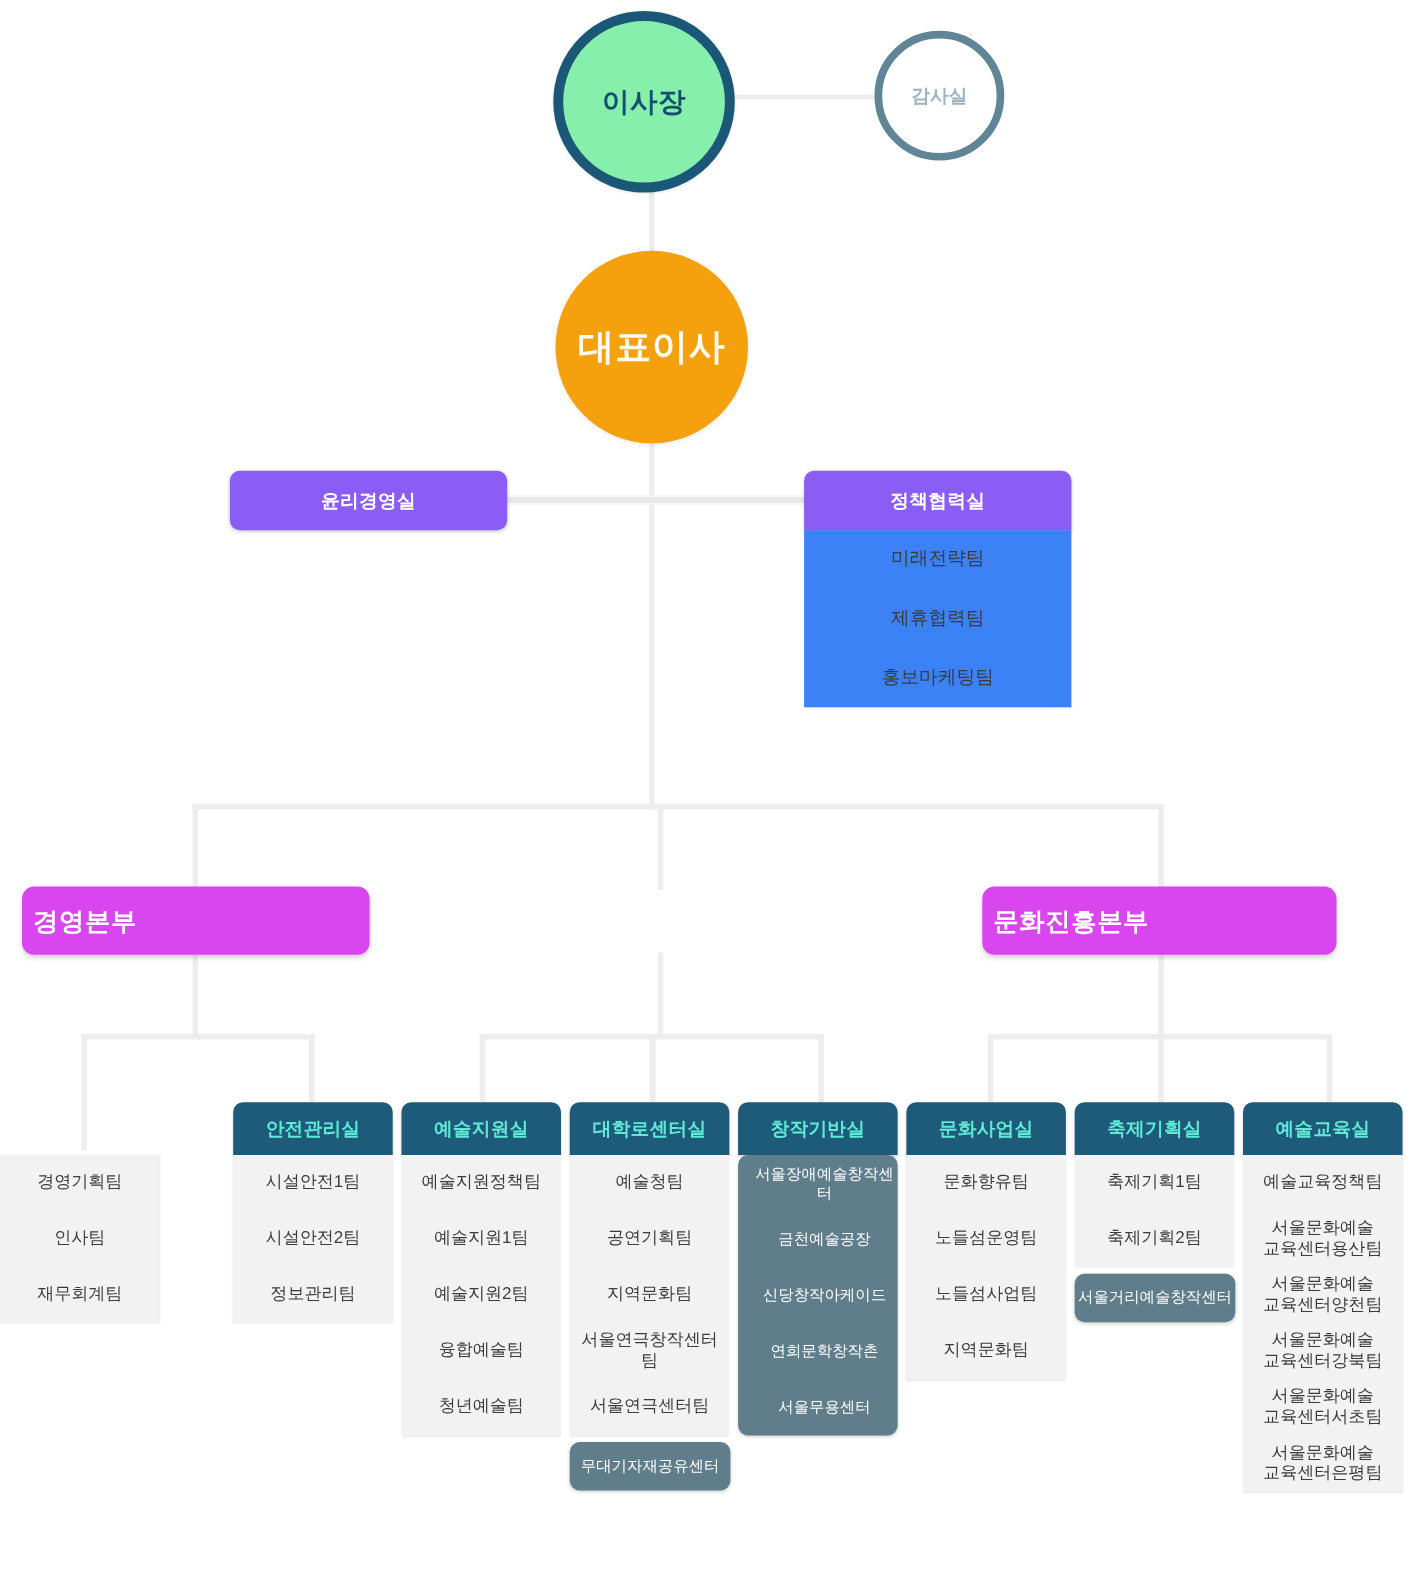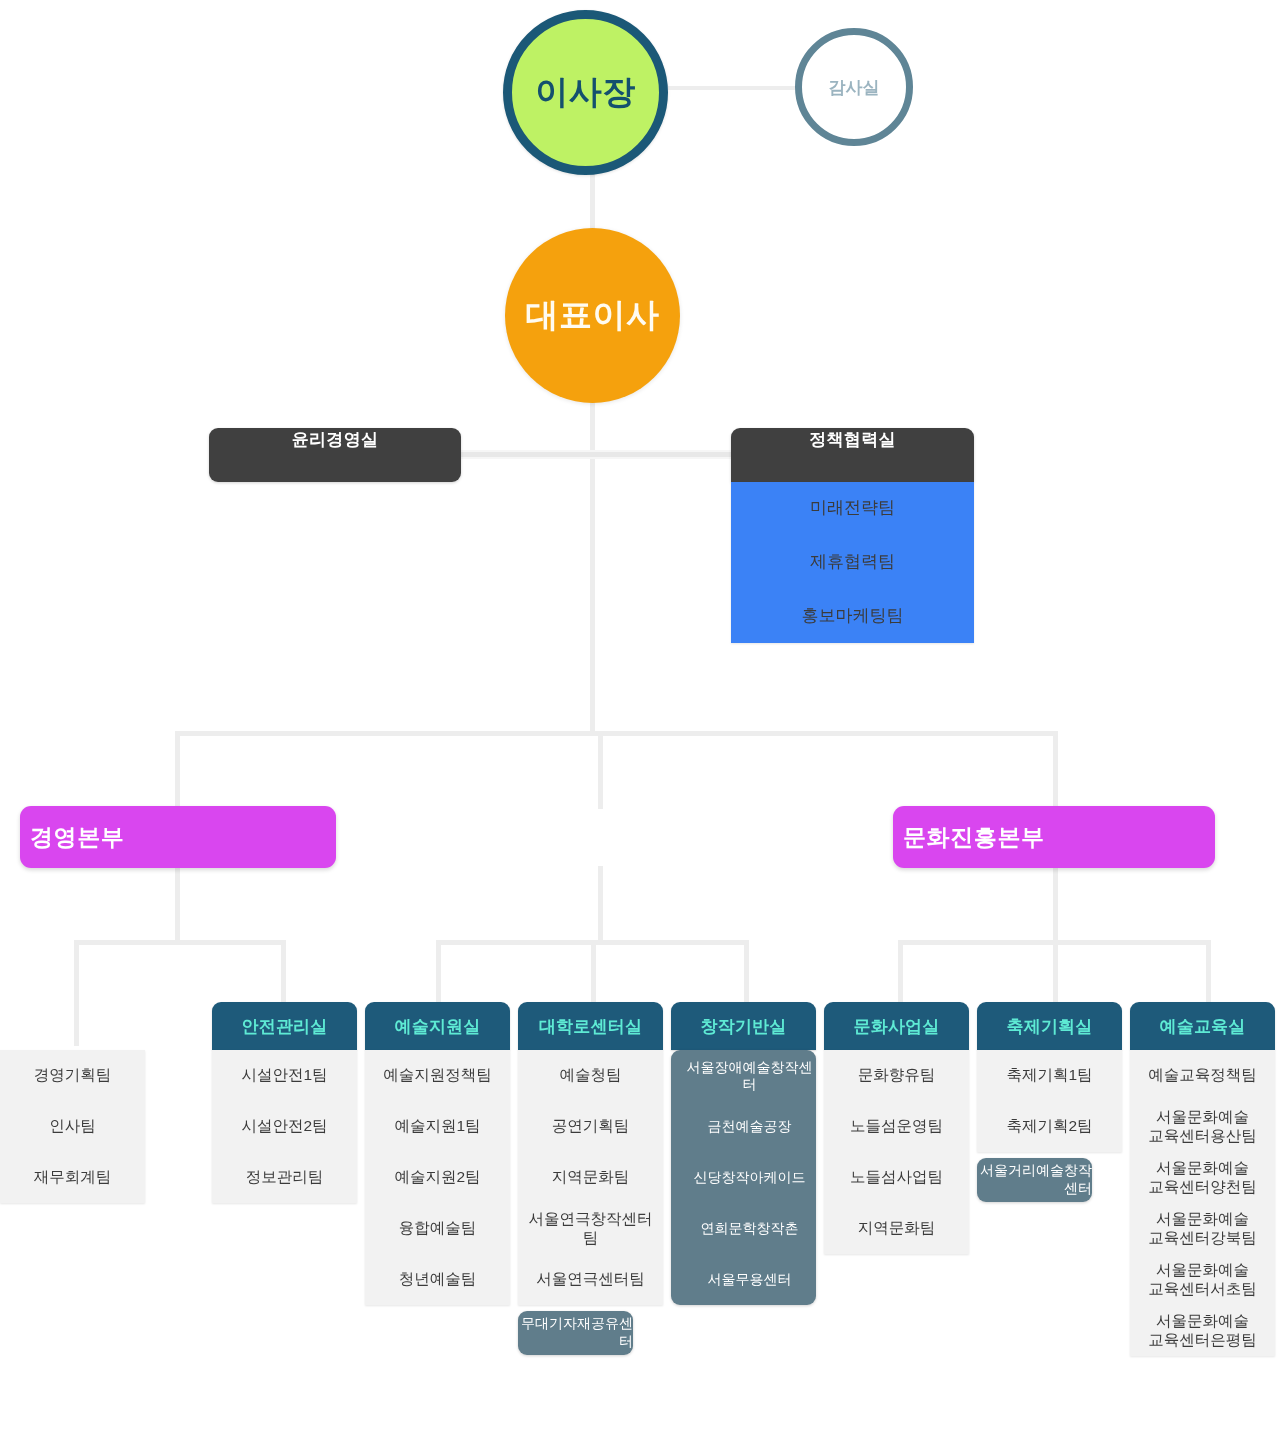--- a/index.html
+++ b/index.html
@@ -18,40 +18,40 @@
   .ln.dbl { background:#e8e8e8; height:9px; border-top:2px solid #f6f6f6; border-bottom:2px solid #f6f6f6; }
 
   
   .circle {
     position:absolute; border-radius:50%;
     display:flex; align-items:center; justify-content:center;
     text-align:center; font-weight:bold;
   }
   #c-chair {
     left:503px; top:10px; width:165px; height:165px;
-    background:#bef264; border:9px solid #1b5877;
-    color:#14506e; font-size:33px; letter-spacing:.5px;
+    background:#86efac; border:9px solid #1b5877;
+    color:#14506e; font-size:25px; letter-spacing:.5px;
     box-shadow:0 1px 3px rgba(0,0,0,.12);
   }
   #c-audit {
     left:795px; top:28px; width:118px; height:118px;
     background:#ffffff; border:7px solid #5f8596;
     color:#9bb4c0; font-size:17px; font-weight:bold;
   }
   #c-ceo {
     left:505px; top:228px; width:175px; height:175px;
     background:#f5a10d; color:#fffbf0;
     font-size:33px; letter-spacing:.5px;
     box-shadow:0 1px 4px rgba(0,0,0,.10);
   }
 
   
   .box-dark {
-    position:absolute; background:#404040; color:#ffffff;
-    border-radius:9px; display:flex; justify-content:center;
+    position:absolute; background:#8b5cf6; color:#ffffff;
+    border-radius:9px; display:flex; align-items:center; justify-content:center;
     font-size:17px; font-weight:bold; letter-spacing:.3px;
     box-shadow:0 1px 3px rgba(0,0,0,.18);
   }
   #b-ethics { left:209px; top:428px; width:252px; height:54px; }
   #b-policy { left:731px; top:428px; width:243px; height:54px; border-radius:9px 9px 0 0; }
 
   
   .panel {
     position:absolute; background:#3b82f6;
     box-shadow:0 1px 2px rgba(0,0,0,.10);
@@ -95,21 +95,21 @@
   .col.gray .list { background:#607d8b; box-shadow:0 1px 3px rgba(0,0,0,.18);
                     border-radius:9px;padding-left:12px; }
   .col.gray .list .row { color:#ffffff; font-size:14px; }
 
   
   .chip-gray {
     position:absolute; background:#607d8b; color:#ffffff;
     border-radius:9px; display:flex; align-items:center; justify-content:center;
     font-size:14px; font-weight:normal; text-align:right;
     box-shadow:0 1px 3px rgba(0,0,0,.18);
-    height:44px; width:115px;
+    height:44px; width:146px;
   }
 </style>
 </head>
 <body>
 
 <div id="chart">
 
   <div class="ln h" style="left:668px; top:86px; width:132px; height:4px; background:#ededed;"></div>
 
   <div class="ln v" style="left:590px; top:172px; height:60px;"></div>

